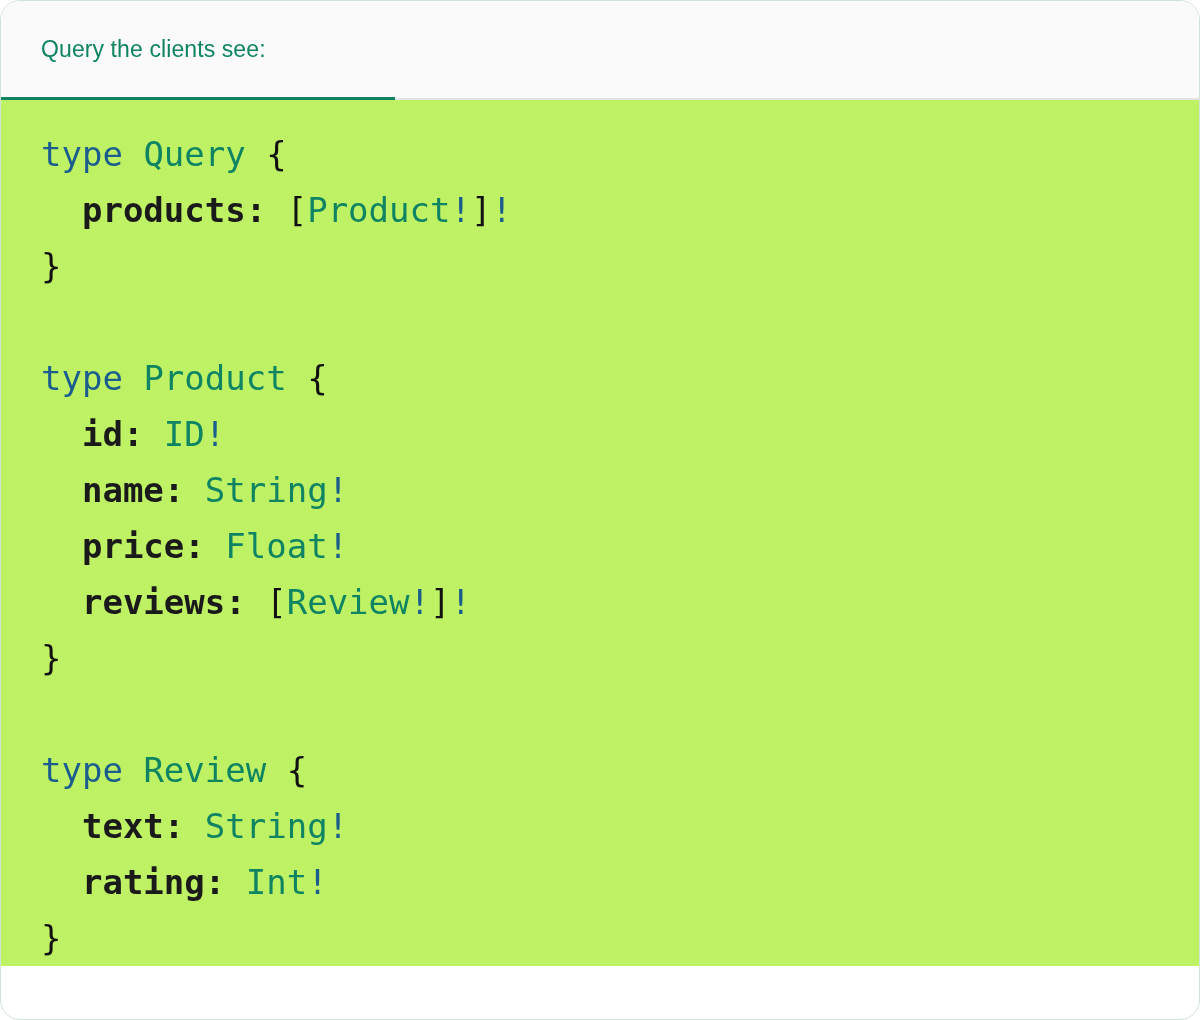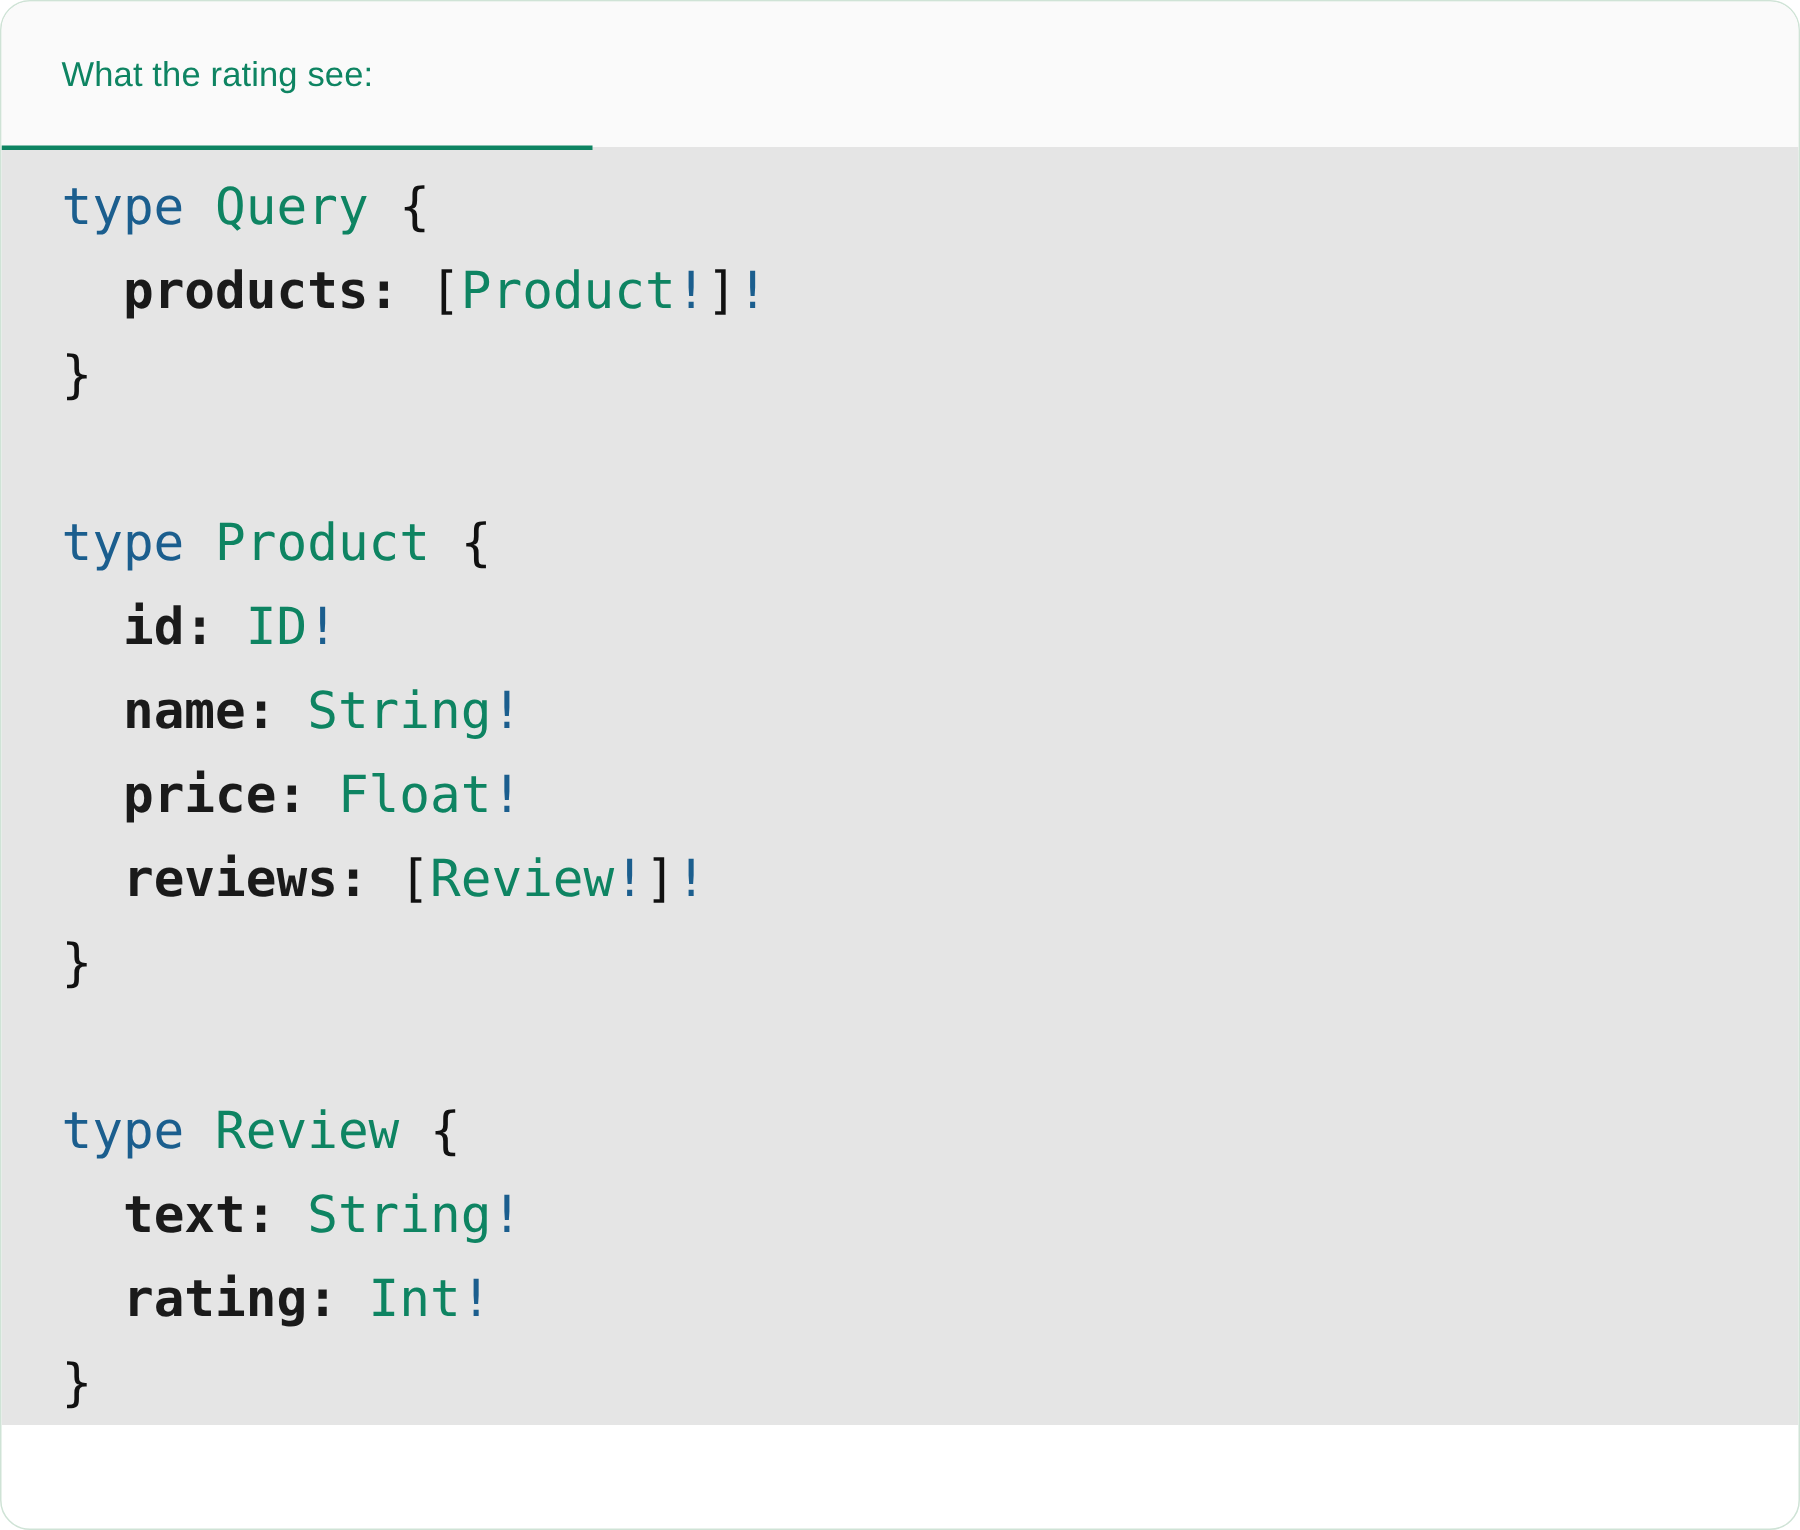--- a/index.html
+++ b/index.html
@@ -57,22 +57,22 @@
     position: absolute;
     left: 0;
     right: 0;
     bottom: -2px;
     height: 3px;
     background: #0e8462;
   }
 
   
   .code-area {
-    padding: 10px 40px 0 40px;
-    background: #e5e5e5;
+    padding: 26px 40px 0 40px;
+    background: #bef264;
   }
   .code {
     font-family: "DejaVu Sans Mono", monospace;
     font-size: 34px;
     line-height: 56px;
     white-space: pre;
     color: #1a1a1a;
     margin: 0;
   }
   .line { white-space: pre; min-height: 56px; }
@@ -84,21 +84,21 @@
   .tok-punct  { color: #111111; }
   .tok-bang   { color: #1b5e8e; }
 </style>
 </head>
 <body>
 
 <div class="card">
 
   <div class="tab-bar">
     <div class="tab active">
-      <span class="tab-label">What the rating see:</span>
+      <span class="tab-label">Query the clients see:</span>
     </div>
   </div>
 
   <div class="code-area">
     <pre class="code" id="code-block"><div class="line"><span class="tok-kw">type</span><span class="tok-punct"> </span><span class="tok-type">Query</span><span class="tok-punct"> </span><span class="tok-punct">{</span></div><div class="line"><span class="tok-punct">  </span><span class="tok-field">products:</span><span class="tok-punct"> </span><span class="tok-punct">[</span><span class="tok-type">Product</span><span class="tok-bang">!</span><span class="tok-punct">]</span><span class="tok-bang">!</span></div><div class="line"><span class="tok-punct">}</span></div><div class="line blank">&nbsp;</div><div class="line"><span class="tok-kw">type</span><span class="tok-punct"> </span><span class="tok-type">Product</span><span class="tok-punct"> </span><span class="tok-punct">{</span></div><div class="line"><span class="tok-punct">  </span><span class="tok-field">id:</span><span class="tok-punct"> </span><span class="tok-type">ID</span><span class="tok-bang">!</span></div><div class="line"><span class="tok-punct">  </span><span class="tok-field">name:</span><span class="tok-punct"> </span><span class="tok-type">String</span><span class="tok-bang">!</span></div><div class="line"><span class="tok-punct">  </span><span class="tok-field">price:</span><span class="tok-punct"> </span><span class="tok-type">Float</span><span class="tok-bang">!</span></div><div class="line"><span class="tok-punct">  </span><span class="tok-field">reviews:</span><span class="tok-punct"> </span><span class="tok-punct">[</span><span class="tok-type">Review</span><span class="tok-bang">!</span><span class="tok-punct">]</span><span class="tok-bang">!</span></div><div class="line"><span class="tok-punct">}</span></div><div class="line blank">&nbsp;</div><div class="line"><span class="tok-kw">type</span><span class="tok-punct"> </span><span class="tok-type">Review</span><span class="tok-punct"> </span><span class="tok-punct">{</span></div><div class="line"><span class="tok-punct">  </span><span class="tok-field">text:</span><span class="tok-punct"> </span><span class="tok-type">String</span><span class="tok-bang">!</span></div><div class="line"><span class="tok-punct">  </span><span class="tok-field">rating:</span><span class="tok-punct"> </span><span class="tok-type">Int</span><span class="tok-bang">!</span></div><div class="line"><span class="tok-punct">}</span></div></pre>
   </div>
 
 </div>
 
 </body></html>

